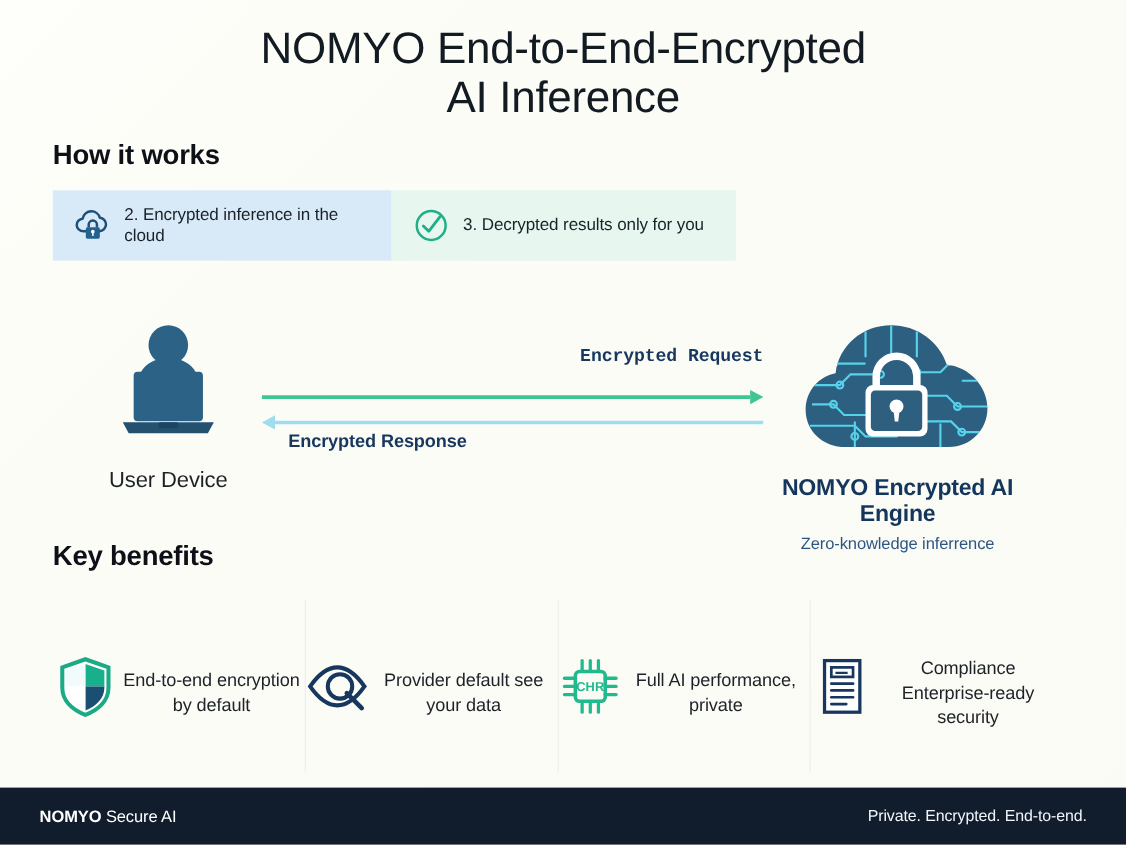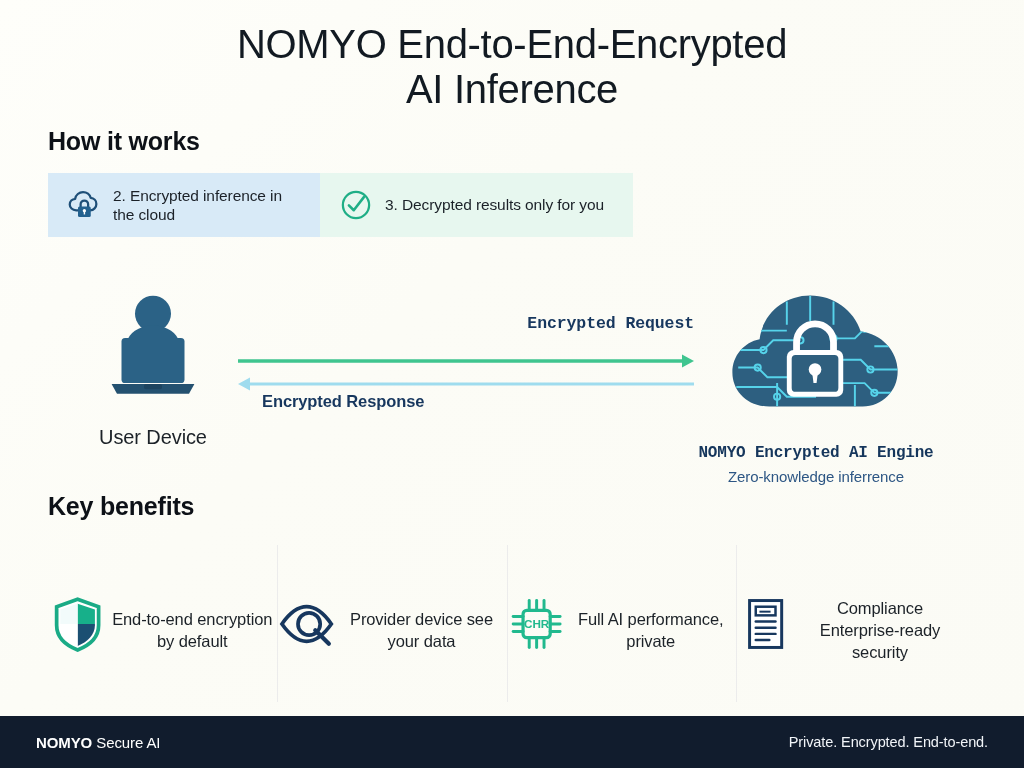--- a/index.html
+++ b/index.html
@@ -38,21 +38,21 @@
     position:absolute; left:48px; top:173px;
     width:917px; height:64px;
     display:flex;
   }
   .step {
     display:flex; align-items:center; gap:11px;
     padding:0 14px 0 18px;
     height:100%;
   }
   .step-1 { width:300px; background:#e8f8fb; }
-  .step-2 { width:272px; background:#d8eaf7; }
+  .step-2 { width:308px; background:#d8eaf7; }
   .step-3 { width:313px; background:#e7f7ef; }
   .step-icon { flex:0 0 auto; width:36px; height:36px; display:block; }
   .step-label {
     font-size:15.5px; color:#1b2128; line-height:1.25;
     letter-spacing:-0.1px;
   }
 
   
   .flow { position:absolute; left:0; right:0; top:278px; height:200px; }
 
@@ -67,22 +67,22 @@
     position:absolute; font-size:16.5px; font-weight:bold;
     color:#17375e; letter-spacing:-0.1px; white-space:nowrap;
   }
   #label-request { right:0; top:8px;font-family:Liberation Mono, monospace; }
   #label-response { left:24px; top:86px; }
   .arrows svg { position:absolute; left:0; top:46px; width:456px; height:42px; }
 
   .cloud-node { position:absolute; left:683px; top:4px; width:266px; text-align:center; }
   .cloud-node svg.cloudicon { width:196px; height:140px; display:block; margin:0 auto; }
   .cloud-title {
-    font-size:16px; font-weight:bold; color:#15365c;
-    margin-top:22px; letter-spacing:-0.2px;font-family:Liberation Mono, monospace;
+    font-size:21px; font-weight:bold; color:#15365c;
+    margin-top:10px; letter-spacing:-0.2px;
   }
   .cloud-sub {
     font-size:15px; color:#2d5684; margin-top:6px; letter-spacing:-0.1px;
   }
 
   
   .benefits {
     position:absolute; left:48px; top:540px; width:917px; height:162px;
     display:flex;
   }
@@ -231,21 +231,21 @@
       </svg>
       <div class="benefit-text">End-to-end encryption by default</div>
     </div>
 
     <div class="benefit">
       <svg class="benefit-icon" viewBox="0 0 48 48">
         <path d="M4 24 C11 14 18 10 24 10 C30 10 37 14 44 24 C37 34 30 38 24 38 C18 38 11 34 4 24 Z" fill="none" stroke="#17375e" stroke-width="3"></path>
         <circle cx="26" cy="24" r="9" fill="none" stroke="#17375e" stroke-width="3"></circle>
         <line x1="31" y1="29" x2="42" y2="40" stroke="#17375e" stroke-width="3.4" stroke-linecap="round"></line>
       </svg>
-      <div class="benefit-text">Provider device see your data</div>
+      <div class="benefit-text">Provider default see your data</div>
     </div>
 
     <div class="benefit">
       <svg class="benefit-icon" viewBox="0 0 48 48">
         <rect x="13" y="13" width="22" height="22" rx="3" fill="none" stroke="#21b98e" stroke-width="2.6"></rect>
         <g stroke="#21b98e" stroke-width="2.4" stroke-linecap="round">
           <line x1="18" y1="13" x2="18" y2="5"></line>
             <line x1="24" y1="13" x2="24" y2="5"></line>
           <line x1="30" y1="13" x2="30" y2="5"></line>
           <line x1="18" y1="35" x2="18" y2="43"></line>

